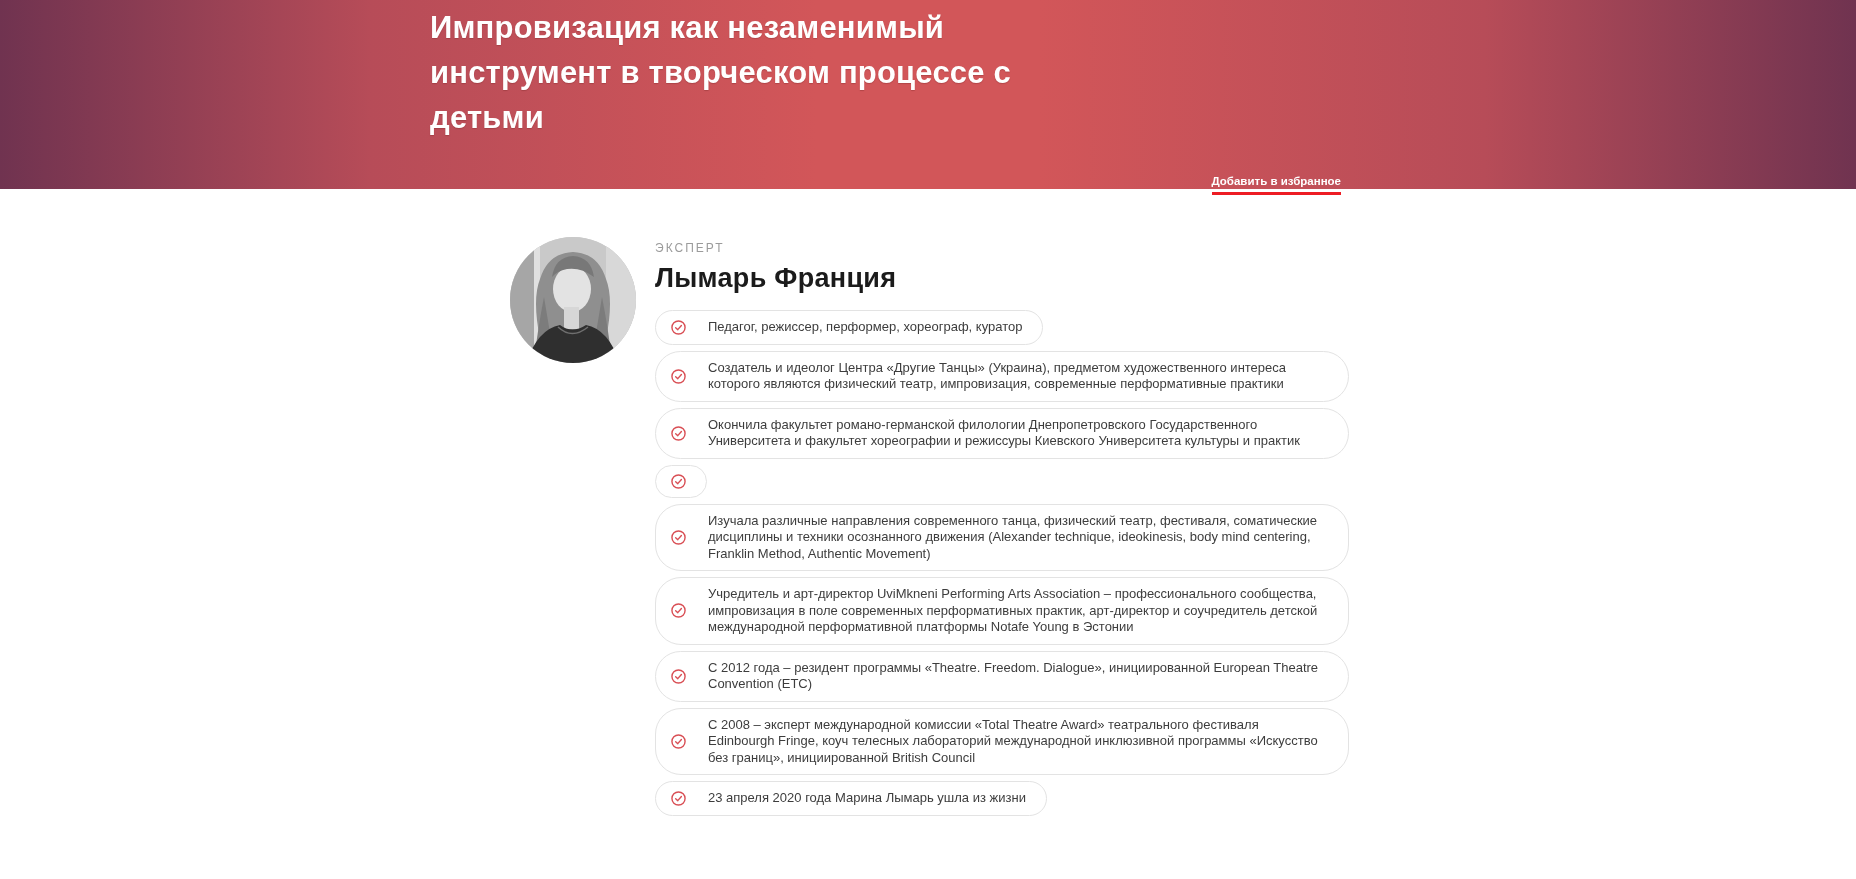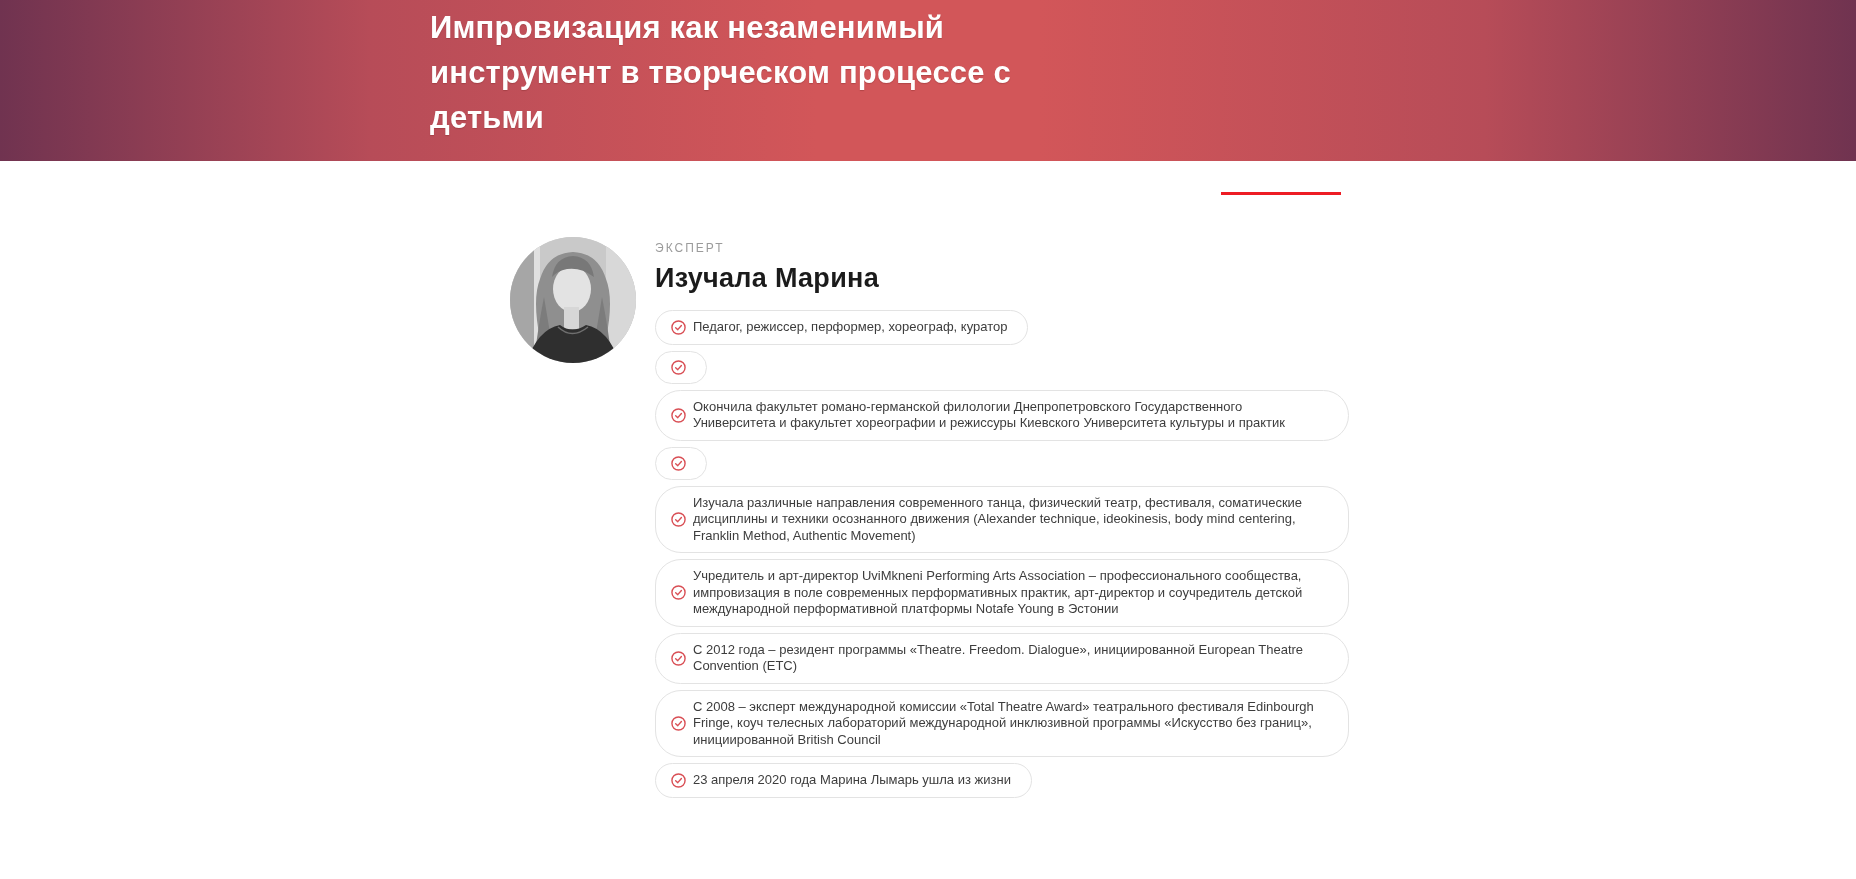--- a/index.html
+++ b/index.html
@@ -7,37 +7,37 @@
   body {
     position:relative;
     background:#ffffff;
     font-family:"Liberation Sans", sans-serif;
     overflow:hidden;
   }
 
   
   .hero {
     position:absolute; top:0; left:0;
-    width:1856px; height:161px;
+    width:1856px; height:189px;
     background:linear-gradient(90deg,
       #703350 0%, #b74c58 20%, #d25659 44%,
       #d25659 56%, #b74c58 80%, #703350 100%);
     padding-left:34px;
   }
   .hero-title {
     position:absolute; left:430px; top:5px;
     width:648px;
     color:#ffffff;
     font-size:31px; line-height:45px; font-weight:700;
     letter-spacing:0.2px;
     text-shadow:0 1px 1px rgba(120,40,40,0.35);
   }
   .fav-link {
     position:absolute; top:175px; right:515px;
-    color:#ffffff; font-size:11.5px; font-weight:400;
+    color:#ffffff; font-size:11.5px; font-weight:700;
     text-decoration:none;
     padding-bottom:5px;
     border-bottom:3px solid #ed1c24;
     cursor:pointer;
     white-space:nowrap;
   }
 
   
   .content { position:absolute; top:201px; left:0; width:1856px; height:764px; background:#ffffff; }
 
@@ -54,21 +54,21 @@
     color:#9b9b9b; font-size:12px; letter-spacing:2px; font-weight:400;
   }
   .expert-name {
     color:#1b1b1b; font-size:27px; font-weight:700;
     margin-top:8px; margin-bottom:16px;
     letter-spacing:0.3px;
   }
 
   .facts { display:flex; flex-direction:column; gap:6px; align-items:flex-start; }
   .pill {
-    display:flex; align-items:center; gap:7px;
+    display:flex; align-items:center; gap:22px;
     border:1px solid #e3e3e3;
     border-radius:26px;
     padding:8px 20px 8px 15px;
     max-width:694px;
     background:#ffffff;
   }
   .pill-text {
     font-size:13px; line-height:16.5px; color:#3d3d3d;
   }
   .check { flex:0 0 auto; display:flex; }
@@ -97,41 +97,42 @@
         <ellipse cx="62" cy="52" rx="19" ry="23" fill="#e3e3e3"></ellipse>
         <path d="M42 40 Q45 20 63 19 Q81 20 84 40 Q71 30 57 32 Q47 34 42 40 Z" fill="#787878"></path>
         <rect x="54" y="70" width="15" height="22" fill="#d7d7d7"></rect>
         <path d="M16 126 Q28 92 50 88 Q62 97 76 88 Q98 92 110 126 Z" fill="#2f2f2f"></path>
         <path d="M48 90 Q62 103 78 90" stroke="#6f6f6f" stroke-width="1.5" fill="none"></path>
       </svg>
     </div>
 
     <section class="expert">
       <div class="expert-label">ЭКСПЕРТ</div>
-      <h2 class="expert-name">Изучала Марина</h2>
+      <h2 class="expert-name">Лымарь Франция</h2>
 
       <div class="facts">
 
         <div class="pill">
           <span class="check">
             <svg viewBox="0 0 16 16" width="15" height="15">
                 <circle cx="8" cy="8" r="7" fill="none" stroke="#d94f55" stroke-width="1.5"></circle>
                 <path d="M5 8.3 L7.2 10.3 L11.1 5.8" fill="none" stroke="#d94f55" stroke-width="1.5" stroke-linecap="round" stroke-linejoin="round"></path>
               </svg>
           </span>
           <span class="pill-text">Педагог, режиссер, перформер, хореограф, куратор</span>
         </div>
 
         <div class="pill">
           <span class="check">
             <svg viewBox="0 0 16 16" width="15" height="15">
                 <circle cx="8" cy="8" r="7" fill="none" stroke="#d94f55" stroke-width="1.5"></circle>
                 <path d="M5 8.3 L7.2 10.3 L11.1 5.8" fill="none" stroke="#d94f55" stroke-width="1.5" stroke-linecap="round" stroke-linejoin="round"></path>
               </svg>
           </span>
+          <span class="pill-text">Создатель и идеолог Центра «Другие Танцы» (Украина), предметом художественного интереса которого являются физический театр, импровизация, современные перформативные практики</span>
         </div>
 
         <div class="pill">
           <span class="check">
             <svg viewBox="0 0 16 16" width="15" height="15">
                 <circle cx="8" cy="8" r="7" fill="none" stroke="#d94f55" stroke-width="1.5"></circle>
                 <path d="M5 8.3 L7.2 10.3 L11.1 5.8" fill="none" stroke="#d94f55" stroke-width="1.5" stroke-linecap="round" stroke-linejoin="round"></path>
               </svg>
           </span>
           <span class="pill-text">Окончила факультет романо-германской филологии Днепропетровского Государственного Университета и факультет хореографии и режиссуры Киевского Университета культуры и практик</span>

